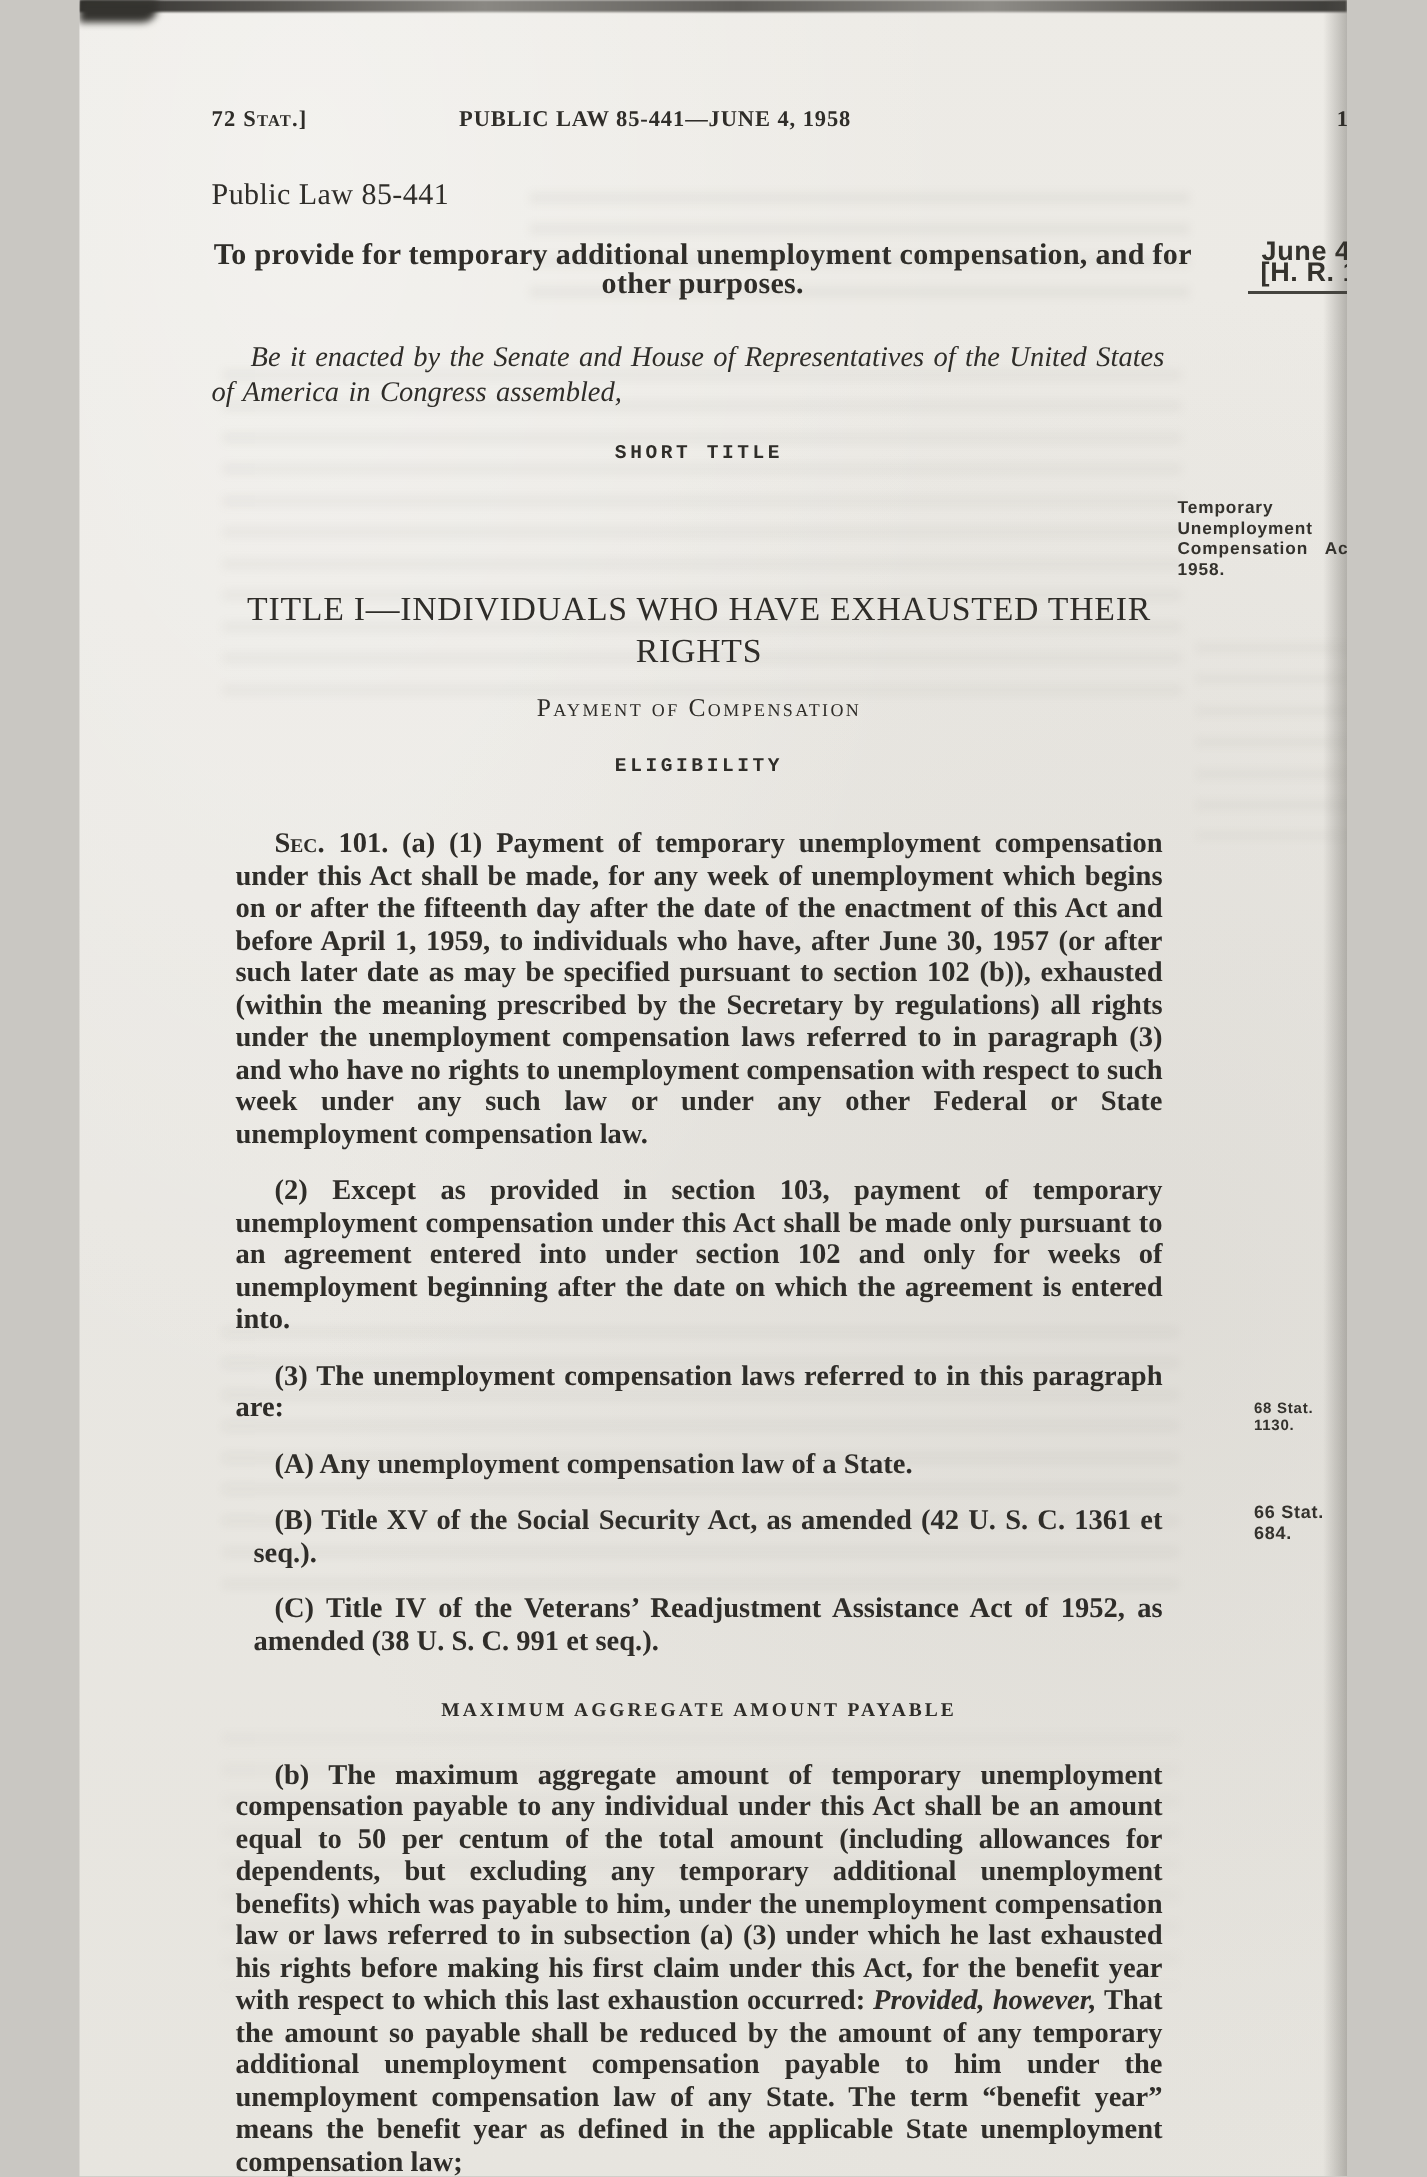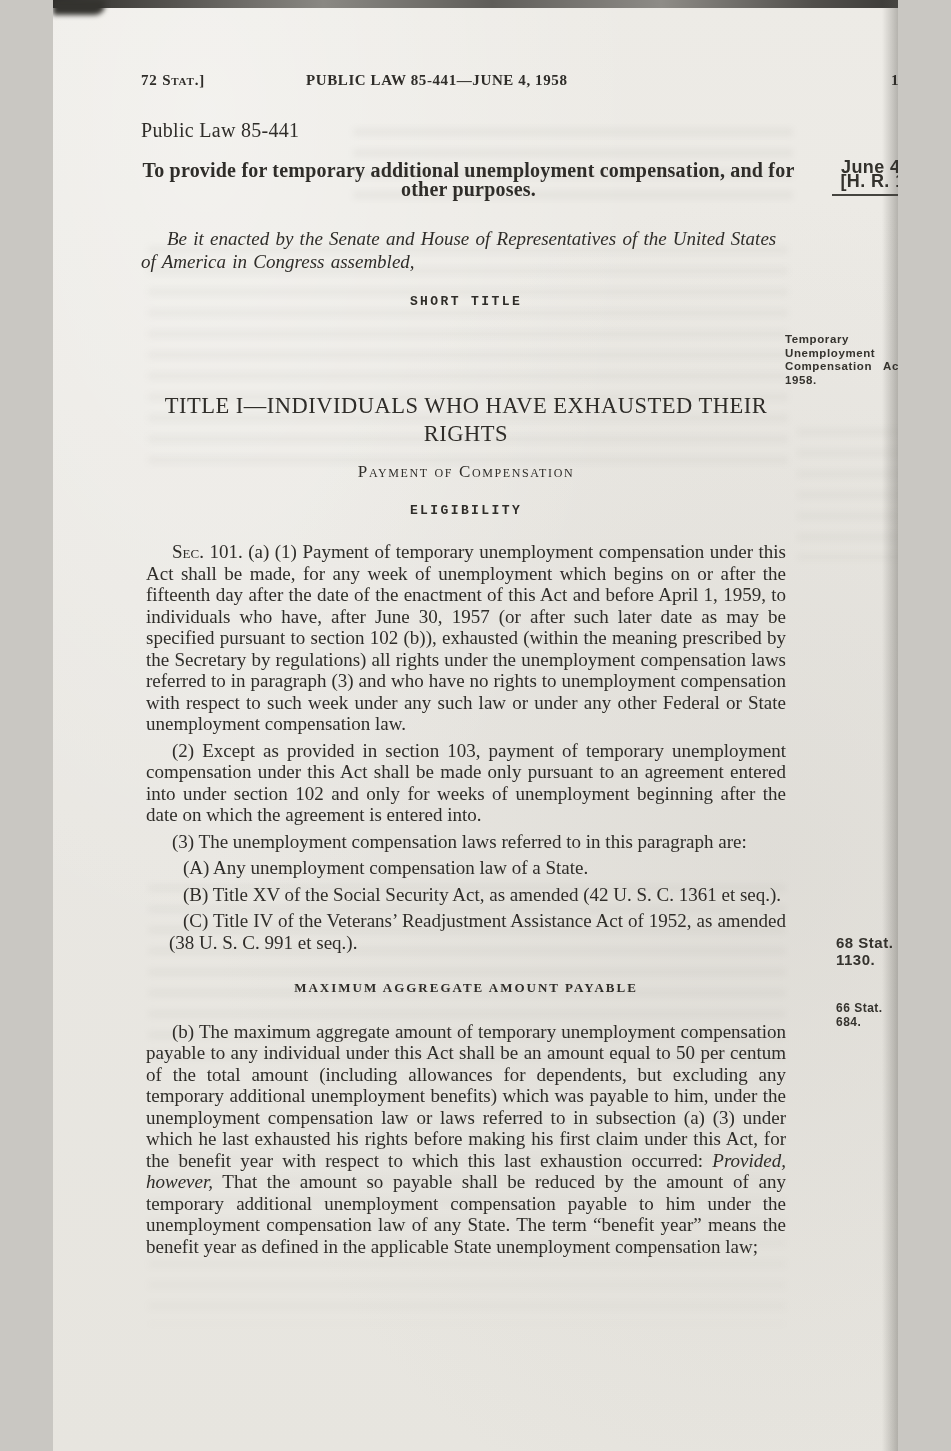--- a/index.html
+++ b/index.html
@@ -44,42 +44,42 @@
   .act-subject{margin-top:5px;font-size:20px;font-weight:700;line-height:19px;letter-spacing:.2px;}
 
   
   .note{position:absolute;font-family:"Liberation Sans","DejaVu Sans",sans-serif;
     font-weight:700;color:#34322d;}
   .note-date{top:160px;left:779px;width:130px;text-align:center;
     font-size:18px;line-height:14px;letter-spacing:.4px;
     border-bottom:2px solid #45443f;padding-bottom:6px;}
   .note-shorttitle{top:333px;left:732px;width:142px;font-size:11.5px;line-height:13.5px;
     letter-spacing:.6px;text-align:justify;}
-  .note-68{top:934px;left:783px;font-size:15px;letter-spacing:.5px;}
+  .note-68{top:934px;left:783px;font-size:10px;letter-spacing:.5px;}
   .note-66{top:1001px;left:783px;font-size:12px;letter-spacing:.5px;}
 
   .enacting{position:absolute;top:228px;left:88px;width:650px;margin:0;
     font-style:italic;font-size:19px;line-height:22.5px;text-indent:26px;word-spacing:1.5px;}
 
   .small-head{position:absolute;left:88px;width:650px;text-align:center;
     font-size:13px;font-weight:700;letter-spacing:2.4px;font-family:Liberation Mono, monospace;}
   .short-title-head{top:294px;}
   .elig-head{top:503px;}
 
   .bodytext{font-size:19px;line-height:21.5px;text-align:justify;}
   .sec1{position:absolute;top:330px;left:88px;width:650px;margin:0;text-indent:26px;}
 
   .title-head{position:absolute;top:392px;left:88px;width:650px;margin:0;
     font-size:22.5px;font-weight:400;line-height:28px;text-align:center;letter-spacing:.5px;}
 
   .payment-head{position:absolute;top:462px;left:88px;width:650px;text-align:center;
     font-variant:small-caps;font-size:17px;letter-spacing:1.6px;}
 
   .body-block{position:absolute;top:536px;left:88px;width:650px;}
-  .body-block p{margin:5px;}
+  .body-block p{margin:16px;font-weight:bold;}
   .body-par{text-indent:26px;}
   .sub-item{margin-left:28px !important;text-indent:14px;}
   .max-head{position:static;margin:24px 0 22px 0;text-align:center;
     font-size:13px;font-weight:700;letter-spacing:2.0px;text-indent:0;}
   .sc{font-variant:small-caps;}
   em{font-style:italic;}
 </style>
 </head>
 <body>
 

